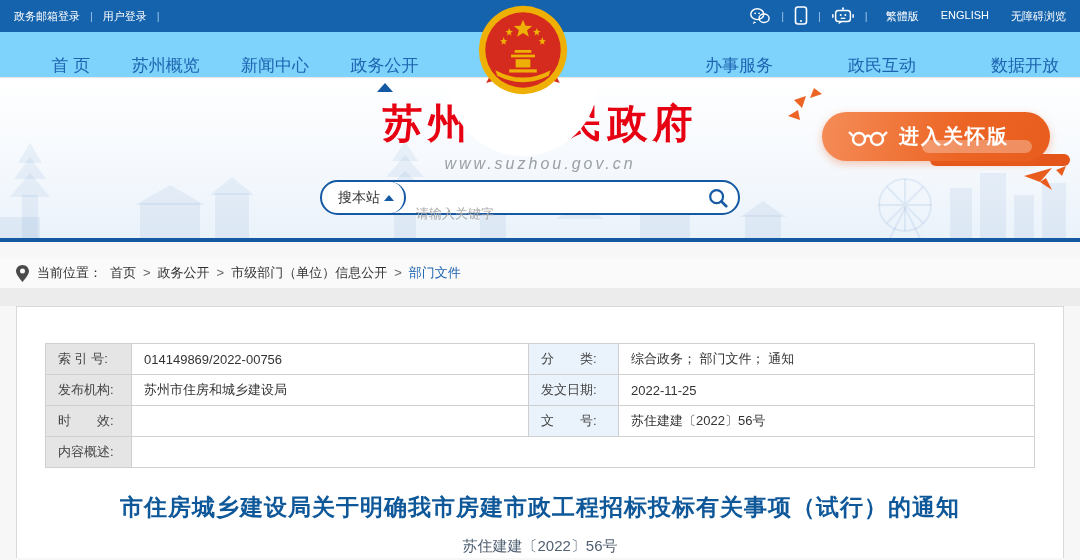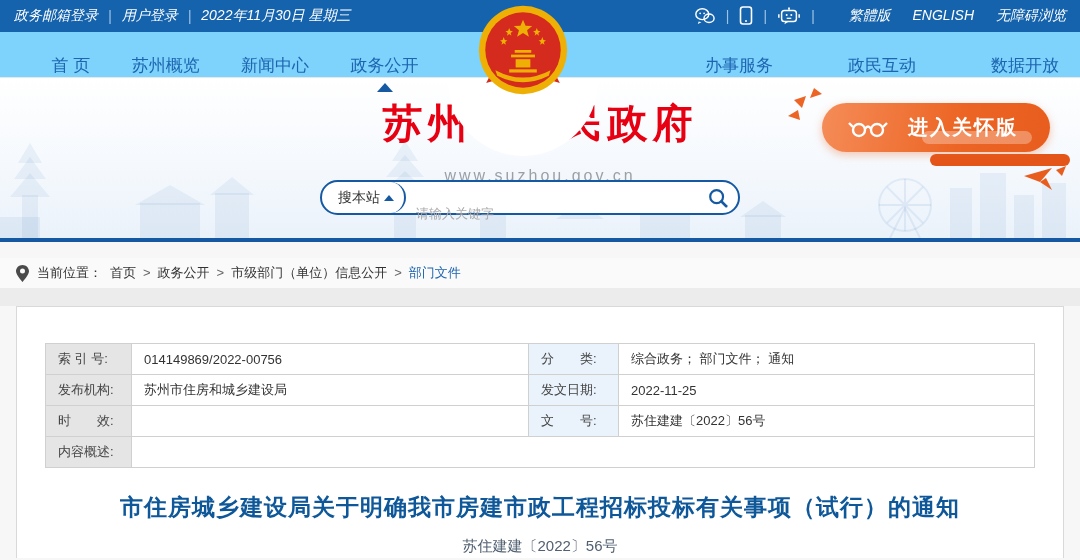--- a/index.html
+++ b/index.html
@@ -2,26 +2,26 @@
 <html><head>
 <meta charset="utf-8">
 <style>
   * { margin:0; padding:0; box-sizing:border-box; }
   html,body { width:1080px; height:560px; overflow:hidden; }
   body { font-family:"Liberation Sans","DejaVu Sans",sans-serif; background:#f7f7f7; }
   .page { position:relative; width:1080px; height:560px; }
 
   
   .topbar { position:relative; z-index:3; height:32px; background:#1563ad; color:#fff;
-    display:flex; align-items:center; justify-content:space-between; padding:0 14px; font-size:14px;font-style:italic; }
+    display:flex; align-items:center; justify-content:space-between; padding:0 14px; font-size:11px; }
   .tb-left, .tb-right { display:flex; align-items:center; gap:10px; }
   .tb-link { color:#fff; cursor:pointer; }
   .tb-sep { color:#9fc3e4; }
   .tb-icon { display:inline-flex; align-items:center; cursor:pointer; }
-  .tb-lang { margin-left:24px; display:flex; gap:22px; }
+  .tb-lang { margin-left:8px; display:flex; gap:22px; }
 
   
   .navbar { position:relative; z-index:2; height:46px; background:#7dd3fc; border-bottom:1px solid #e8e8e8;
     display:flex; align-items:flex-end; }
   .nav-left { flex:1; display:flex; justify-content:space-evenly; padding-left:10px; }
   .nav-center { width:190px; }
   .nav-right { width:430px; display:flex; justify-content:flex-start; gap:75px; padding-left:55px; }
   .nav-item { font-size:17px; color:#1e64b0; cursor:pointer; position:relative; white-space:nowrap; }
   .nav-item.active::after { content:""; position:absolute; left:50%; transform:translateX(-50%);
     bottom:-15px; border-left:8px solid transparent; border-right:8px solid transparent;
@@ -30,38 +30,38 @@
   
   .notch { position:absolute; z-index:2; left:448px; top:6px; width:150px; height:150px;
     border-radius:50%; background:#fff; }
   .emblem { position:absolute; z-index:4; left:477px; top:4px; width:92px; height:92px; cursor:pointer; }
 
   
   .banner { position:relative; height:160px; background:linear-gradient(180deg,#ffffff 0%,#f4f8fd 60%,#eaf2fa 100%); overflow:hidden; }
   .skyline { position:absolute; left:0; bottom:0; width:1080px; height:105px; }
   .site-title { position:relative; z-index:1; text-align:center; margin-top:18px;
     font-size:40px; font-weight:bold; color:#e60012; letter-spacing:5px; }
-  .site-url { position:relative; z-index:1; text-align:center; margin-top:16px;
-    font-size:16px; color:#9aa0a6; letter-spacing:3px; }
+  .site-url { position:relative; z-index:1; text-align:center; margin-top:4px;
+    font-size:16px; color:#9aa0a6; letter-spacing:3px;font-style:italic; }
   .search-wrap { position:absolute; z-index:2; left:320px; top:102px; width:420px; height:35px;
     background:#fff; border:2px solid #1659a3; border-radius:18px; display:flex; align-items:center; }
   .search-scope { display:flex; align-items:center; gap:4px; height:100%; padding:0 10px 0 16px;
     border-right:2px solid #1659a3; border-radius:0 17px 17px 0; font-size:14px; color:#333; cursor:pointer; }
   .scope-arrow { width:0; height:0; border-left:5px solid transparent; border-right:5px solid transparent;
     border-bottom:6px solid #1659a3; }
   .search-input { flex:1; border:none; outline:none; background:transparent; font-size:13px;
     color:#333; padding:0 10px; font-family:inherit;margin-top:32px; }
   .search-input::placeholder { color:#aaa; }
   .search-btn { width:40px; height:100%; display:flex; align-items:center; justify-content:center;
     cursor:pointer; background:none; border:none; }
 
   
-  .care-btn { position:absolute; z-index:2; left:822px; top:25px; width:228px; height:49px;
+  .care-btn { position:absolute; z-index:2; left:822px; top:34px; width:228px; height:49px;
     background:linear-gradient(100deg,#f58c58 0%,#ec6524 60%,#e85d1d 100%);
-    border-radius:25px; display:flex; align-items:center; padding-left:26px; gap:20px;
+    border-radius:25px; display:flex; align-items:center; padding-left:26px; gap:11px;
     cursor:pointer; box-shadow:0 3px 8px rgba(236,101,36,.35); }
   .care-label { color:#fff; font-size:20px; font-weight:bold; letter-spacing:2px; }
   .care-swoosh { position:absolute; right:18px; bottom:8px; width:110px; height:13px;
     border-radius:7px; background:rgba(255,255,255,.30); }
   .care-underbar { position:absolute; z-index:1; left:930px; top:76px; width:140px; height:12px;
     border-radius:6px; background:#e4551a; }
   .spark { position:absolute; z-index:2; }
   .spark svg { display:block; }
 
   
@@ -94,21 +94,20 @@
 <body>
 
 <div class="page">
 
   <div class="topbar">
     <div class="tb-left">
       <span class="tb-link">政务邮箱登录</span>
       <span class="tb-sep">|</span>
       <span class="tb-link">用户登录</span>
       <span class="tb-sep">|</span>
-      <span>2022年11月30日 星期三</span>
     </div>
     <div class="tb-right">
       <span class="tb-icon">
         <svg width="22" height="18" viewBox="0 0 24 20">
             <g fill="none" stroke="#fff" stroke-width="1.6">
               <ellipse cx="9" cy="8" rx="7.2" ry="6"></ellipse>
               <ellipse cx="16.5" cy="12.5" rx="5.6" ry="4.8"></ellipse>
               <path d="M5 16 L4 19 L8 17" fill="#fff" stroke="none"></path>
             </g>
             <circle cx="6.6" cy="7" r="1" fill="#fff"></circle>

